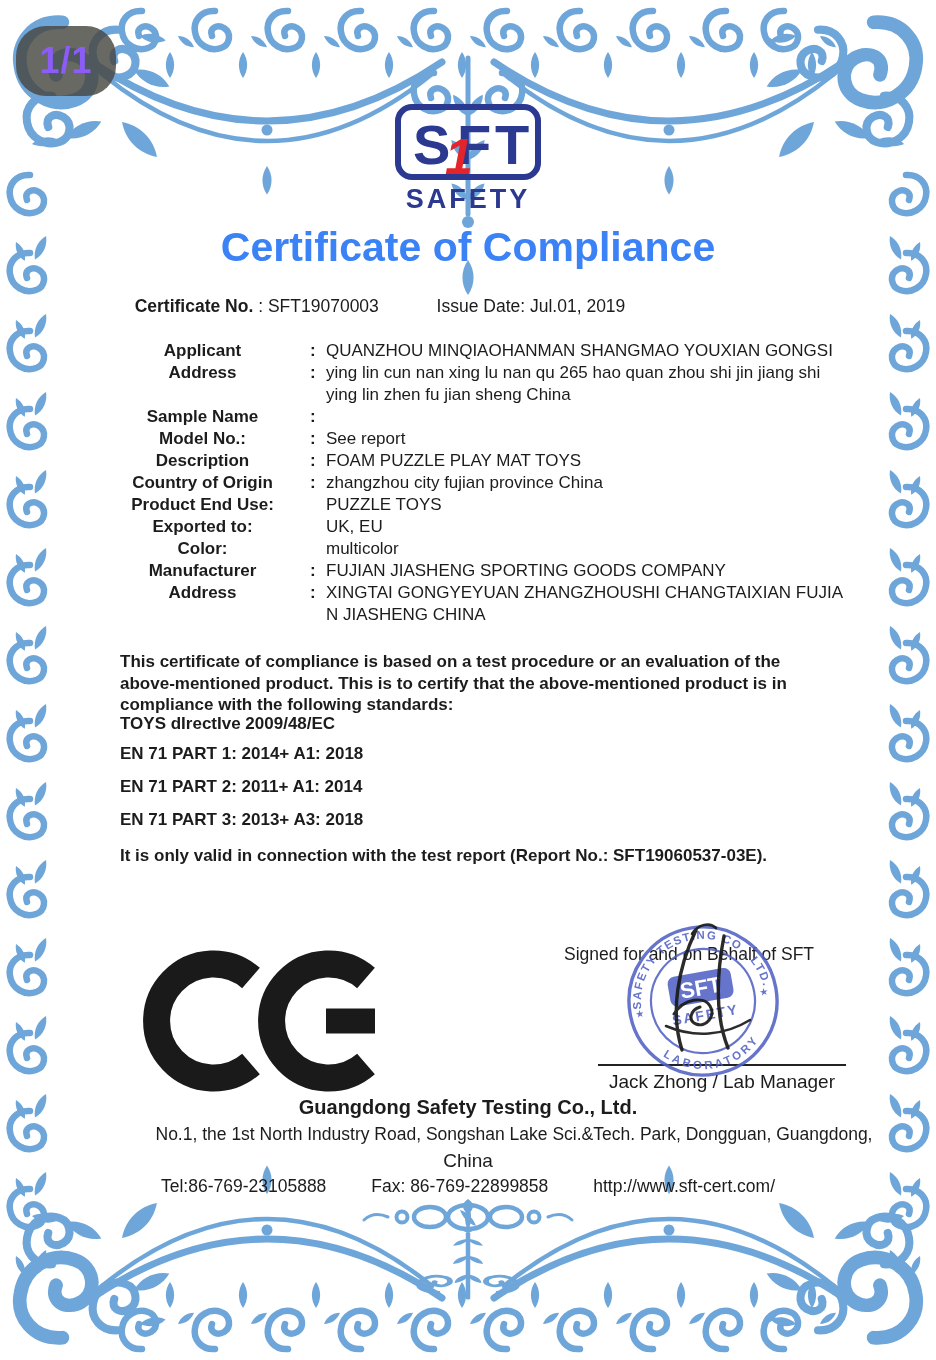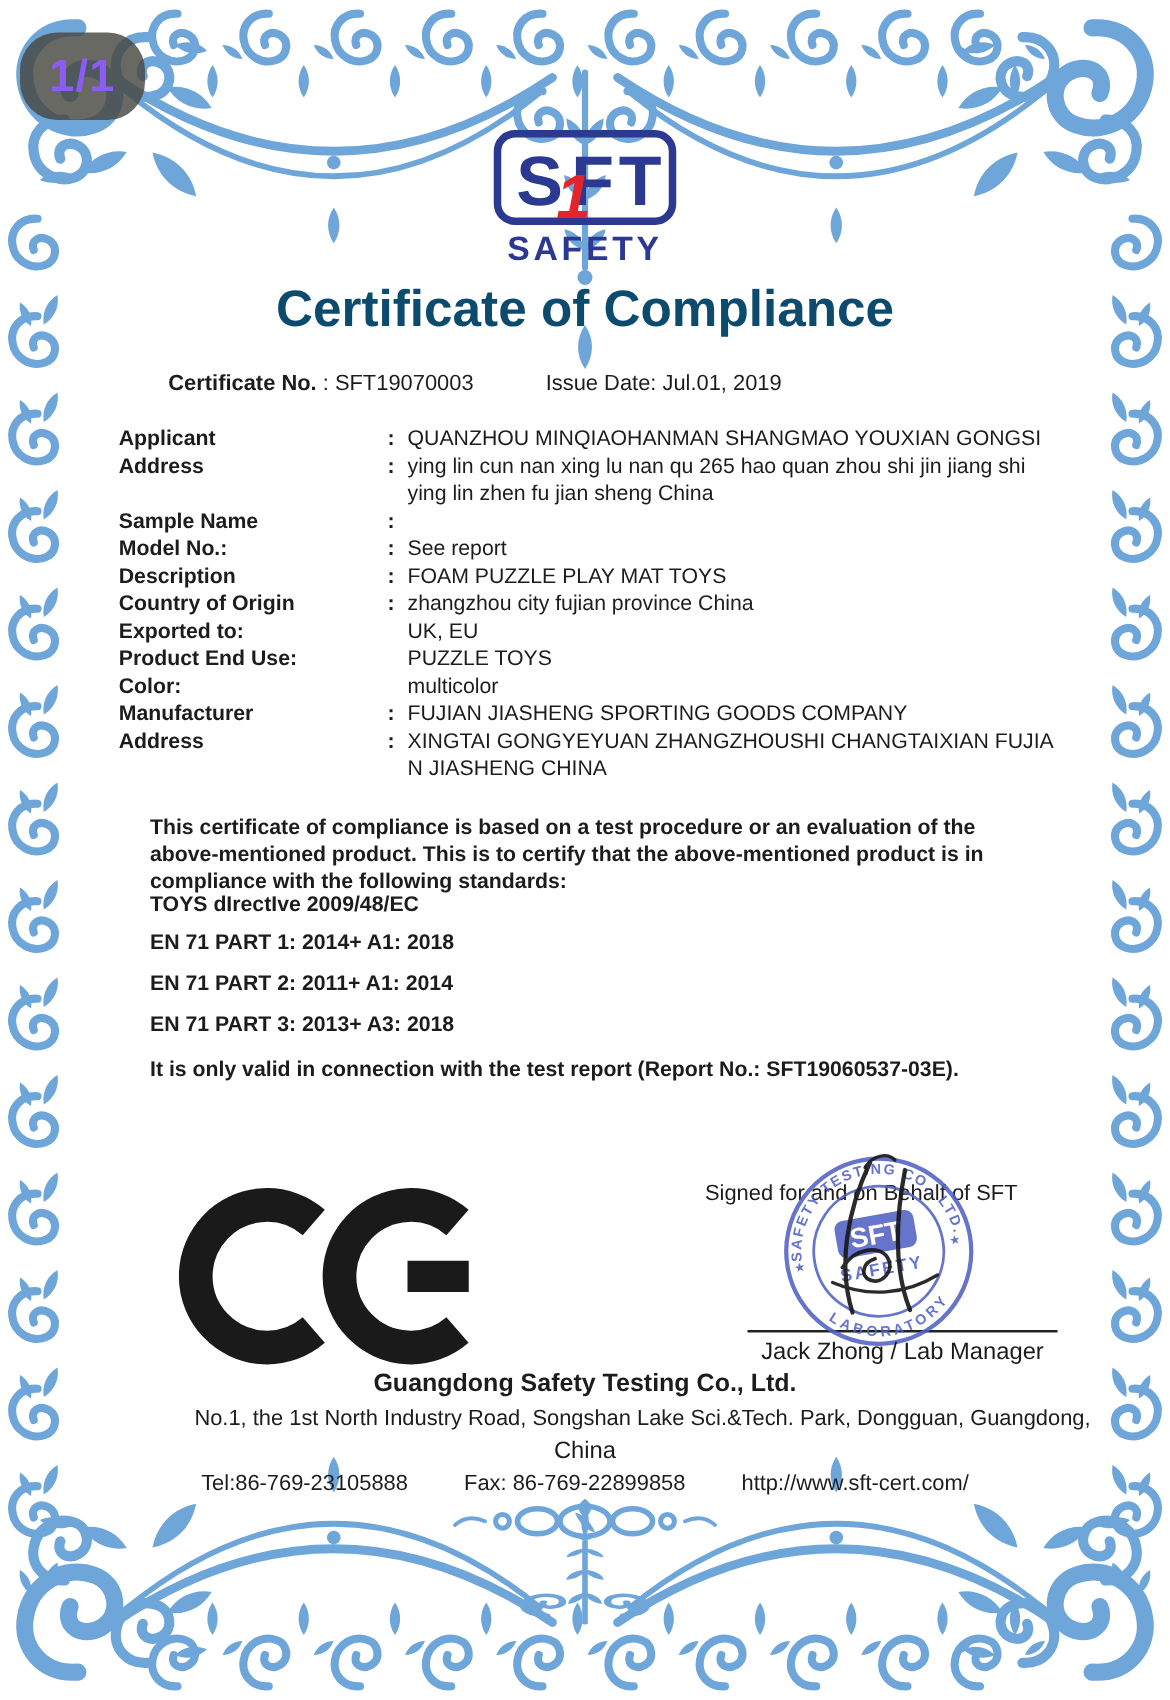--- a/index.html
+++ b/index.html
@@ -15,29 +15,29 @@
   .badge{
     left:16px;top:26px;width:100px;height:70px;border-radius:30px;
     background:rgba(72,72,66,0.82);color:#8b5cf6;
     display:flex;align-items:center;justify-content:center;
     font-size:36px;font-weight:bold;letter-spacing:1px;z-index:5;
   }
 
   .logo-wrap{left:0;top:102px;width:936px;display:flex;flex-direction:column;align-items:center;z-index:2;}
   .logo-sub{margin-top:2px;font-size:27px;font-weight:bold;letter-spacing:3px;color:#2B3990;}
 
-  .title{left:0;top:224px;width:936px;text-align:center;font-size:41px;font-weight:bold;color:#0c4a6e;letter-spacing:0px;z-index:2;}
+  .title{left:0;top:224px;width:936px;text-align:center;font-size:41px;font-weight:bold;color:#3b82f6;letter-spacing:0px;z-index:2;}
 
   .certline{left:0;top:296px;width:760px;text-align:center;font-size:17.5px;z-index:2;}
   .certline .b{font-weight:bold;}
   .certline .gap{display:inline-block;width:48px;}
 
   .fields{left:95px;top:340px;width:760px;font-size:17px;line-height:22px;z-index:2;}
   .frow{display:flex;align-items:flex-start;}
-  .frow .lbl{width:215px;font-weight:bold;flex:none;}
+  .frow .lbl{width:215px;font-weight:bold;flex:none;text-align:center;}
   .frow .col{width:16px;font-weight:bold;flex:none;}
   .frow .val{width:529px;flex:none;}
 
   .statement{left:120px;top:651px;width:702px;font-weight:bold;font-size:17px;line-height:21.5px;z-index:2;}
   .standards{left:120px;top:714px;width:720px;font-weight:bold;font-size:17px;z-index:2;}
   .standards .std0{margin:0 0 10px 0;}
   .standards .std{margin:0 0 13px 0;}
   .standards .validity{margin-top:16px;}
 
   .ce{left:143px;top:946px;z-index:2;}
@@ -202,28 +202,28 @@
       <span class="lbl">Description</span>
         <span class="col">:</span>
         <span class="val">FOAM PUZZLE PLAY MAT TOYS</span>
     </div>
     <div class="frow">
       <span class="lbl">Country of Origin</span>
         <span class="col">:</span>
         <span class="val">zhangzhou city fujian province China</span>
     </div>
     <div class="frow">
+      <span class="lbl">Product End Use:</span>
+        <span class="col"></span>
+        <span class="val">PUZZLE TOYS</span>
+    </div>
+    <div class="frow">
       <span class="lbl">Exported to:</span>
         <span class="col"></span>
         <span class="val">UK, EU</span>
-    </div>
-    <div class="frow">
-      <span class="lbl">Product End Use:</span>
-        <span class="col"></span>
-        <span class="val">PUZZLE TOYS</span>
     </div>
     <div class="frow">
       <span class="lbl">Color:</span>
         <span class="col"></span>
         <span class="val">multicolor</span>
     </div>
     <div class="frow">
       <span class="lbl">Manufacturer</span>
         <span class="col">:</span>
         <span class="val">FUJIAN JIASHENG SPORTING GOODS COMPANY</span>

